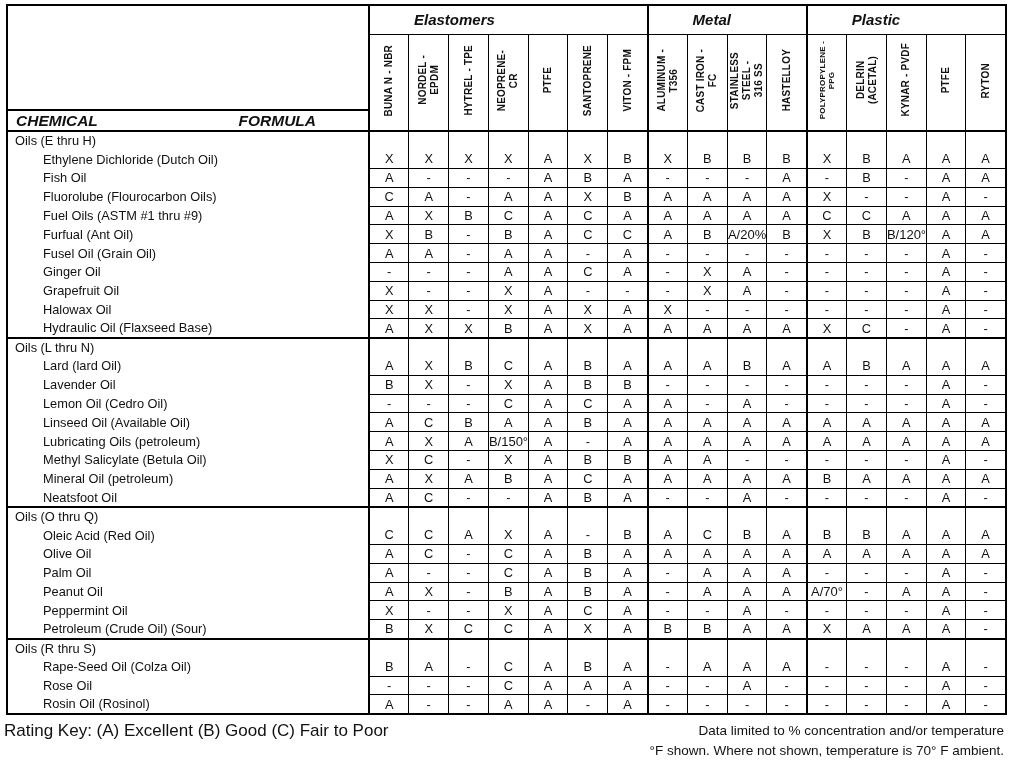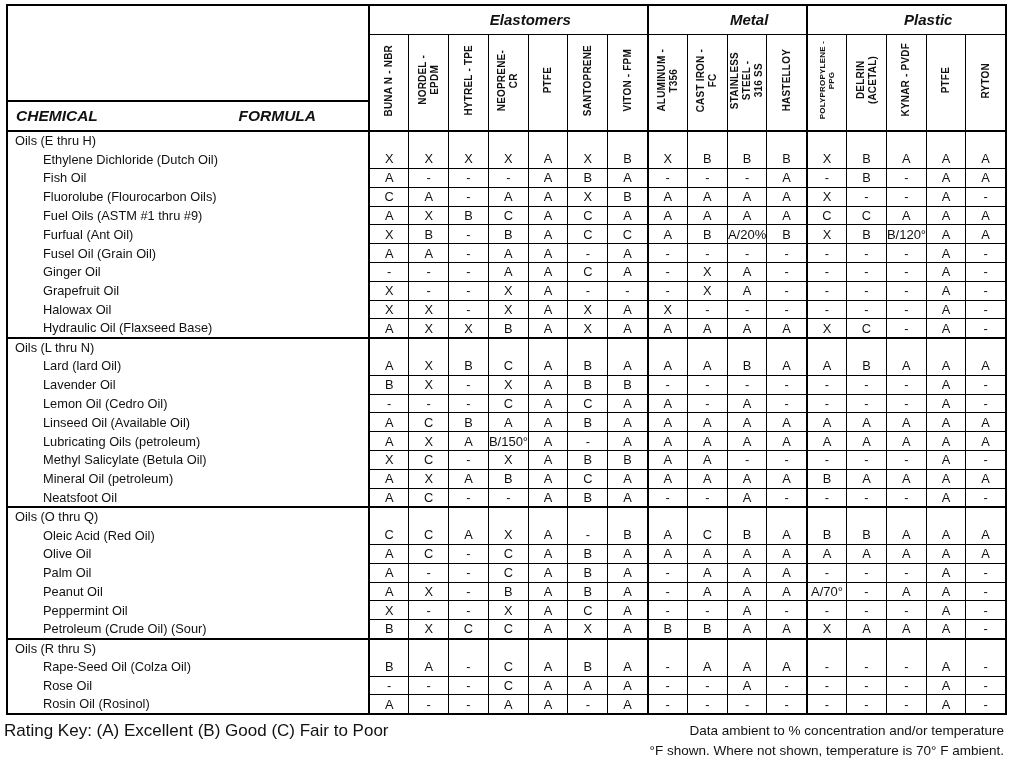--- a/index.html
+++ b/index.html
@@ -6,23 +6,23 @@
   html, body { margin: 0; padding: 0; background: #fff; }
   body { font-family: "Liberation Sans", sans-serif; color: #111; }
   .page { position: relative; width: 1011px; height: 766px; background: #fff; overflow: hidden; }
 
   table.grid { border-collapse: collapse; table-layout: fixed; position: absolute; left: 6px; top: 4px; width: 999px; border: 2px solid #000; }
   th, td { padding: 0; }
 
   col.c-label { width: 362px; }
   col.c-val { width: 39.8px; }
 
-  th.group { height: 29px; font-size: 15px; font-style: italic; font-weight: bold; border: 1px solid #000; text-align: center; padding-left: 44px; }
+  th.group { height: 29px; font-size: 15px; font-style: italic; font-weight: bold; border: 1px solid #000; text-align: left; padding-left: 44px; }
   th.corner { border-right: 2px solid #000; vertical-align: bottom; }
-  .corner-bar { border-top: 2px solid #000; height: 30px; display: flex; align-items: center; justify-content: space-between; padding: 0 52px 0 8px; font-style: italic; font-weight: bold; font-size: 15.5px; }
+  .corner-bar { border-top: 2px solid #000; height: 21px; display: flex; align-items: center; justify-content: space-between; padding: 0 52px 0 8px; font-style: italic; font-weight: bold; font-size: 15.5px; }
 
   th.colhead { height: 97px; border: 1px solid #000; border-bottom: 2px solid #000; vertical-align: middle; text-align: center; }
   .vtext { display: inline-block; writing-mode: vertical-rl; transform: rotate(180deg); white-space: pre-line; font-size: 10px; font-weight: bold; line-height: 1.18; letter-spacing: 0.2px; max-height: 92px; }
   .vtext.sm { font-size: 8px; }
 
   .gs { border-left: 2px solid #000 !important; }
 
   td { height: 18.8px; }
   td.lbl { border: 0 solid #000; font-size: 12.8px; padding-left: 35px; white-space: nowrap; overflow: hidden; }
   td.lbl.sec { padding-left: 7px; }
@@ -693,17 +693,17 @@
           <td class="val">-</td>
         </tr>
       </tbody>
   </table>
 
   <div class="footer-left">
     <div>Rating Key: (A) Excellent (B) Good (C) Fair to Poor</div>
   </div>
 
   <div class="footer-right">
-    <div>Data ambient to % concentration and/or temperature</div>
+    <div>Data limited to % concentration and/or temperature</div>
     <div>°F shown.  Where not shown, temperature is 70° F ambient.</div>
   </div>
 
 </div>
 
 </body></html>

